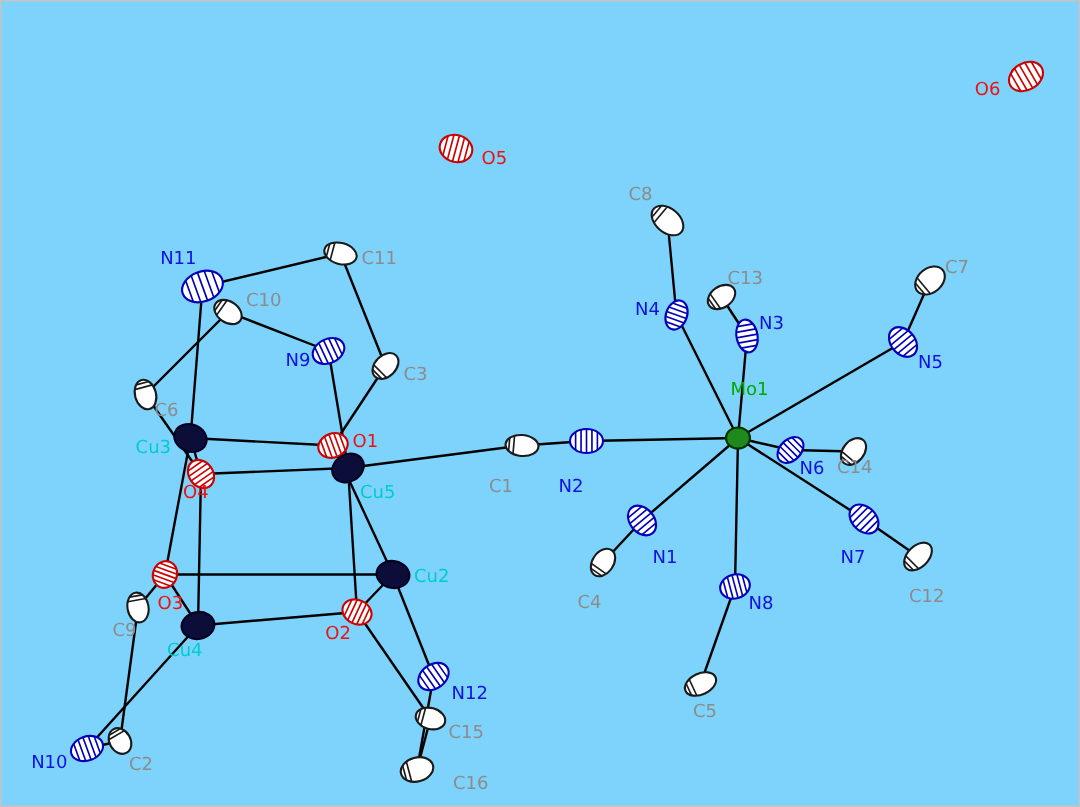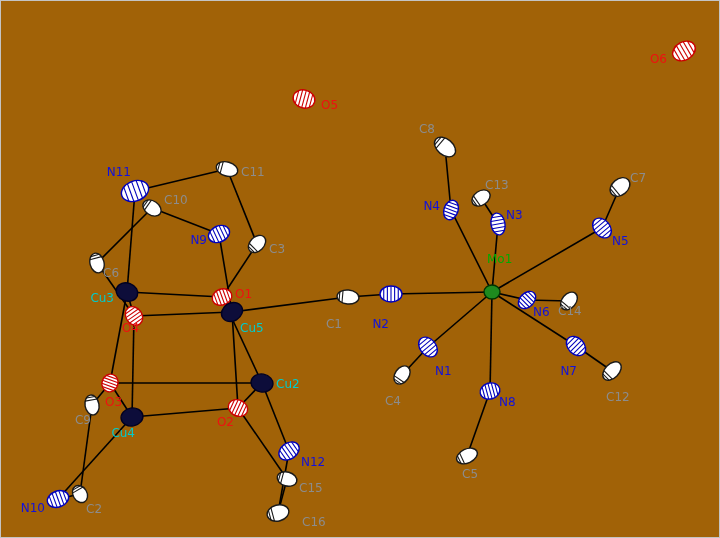--- a/index.html
+++ b/index.html
@@ -1,20 +1,20 @@
 <!DOCTYPE html>
 <html><head>
 <meta charset="utf-8">
 <style>
   html,body{margin:0;padding:0;background:#ffffff;}
   .stage{
     position:relative;
     width:720px;height:538px;
     box-sizing:border-box;
-    background:#a16207;
+    background:#7dd3fc;
     border:1px solid #c4c4c4;
     overflow:hidden;
   }
   svg text{
     font-family:"DejaVu Sans","Liberation Sans",sans-serif;
     font-weight:normal;
   }
 </style>
 </head>
 <body>

